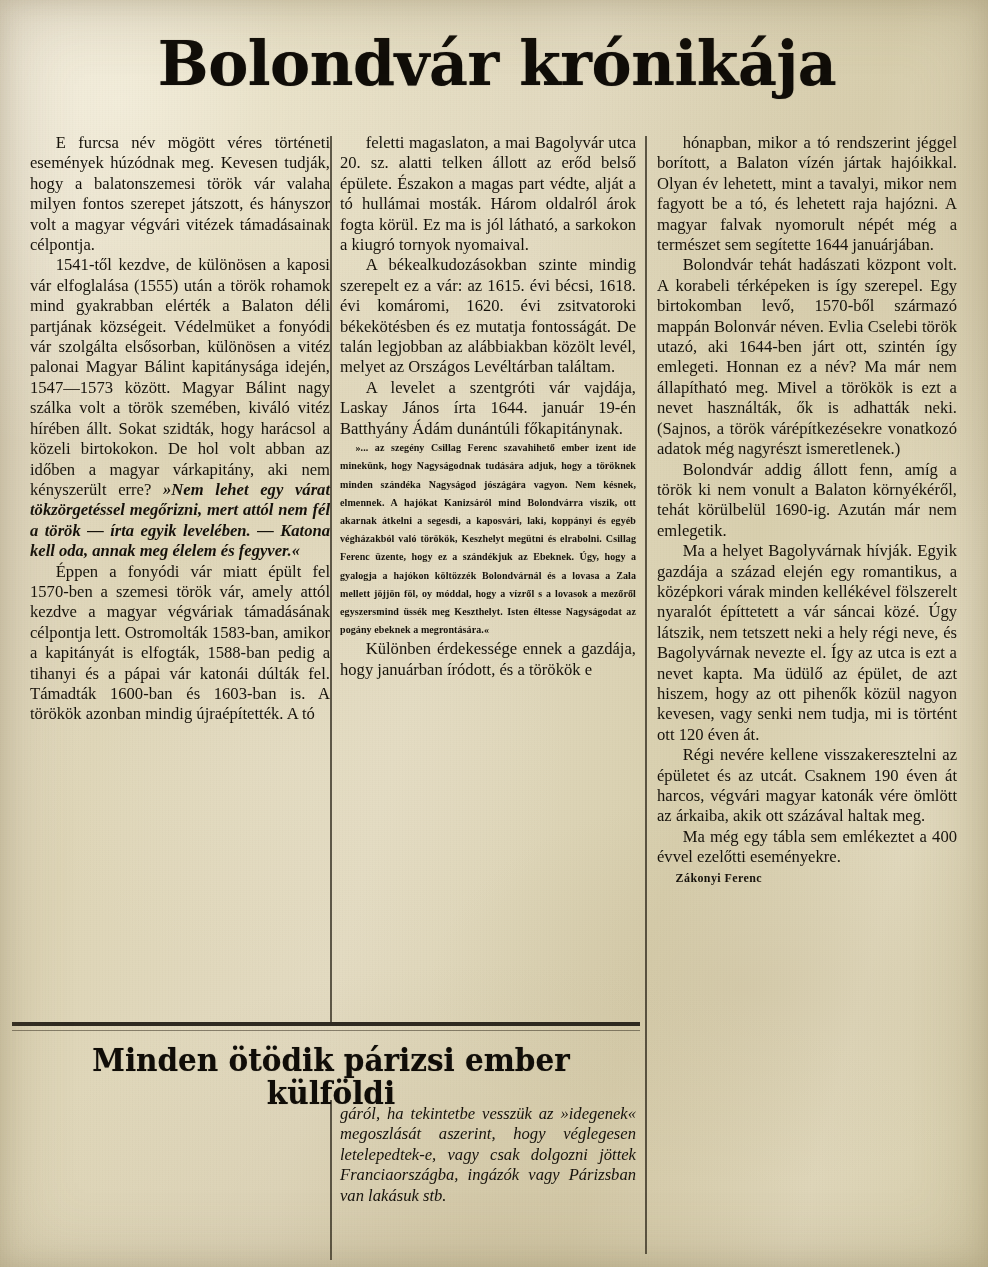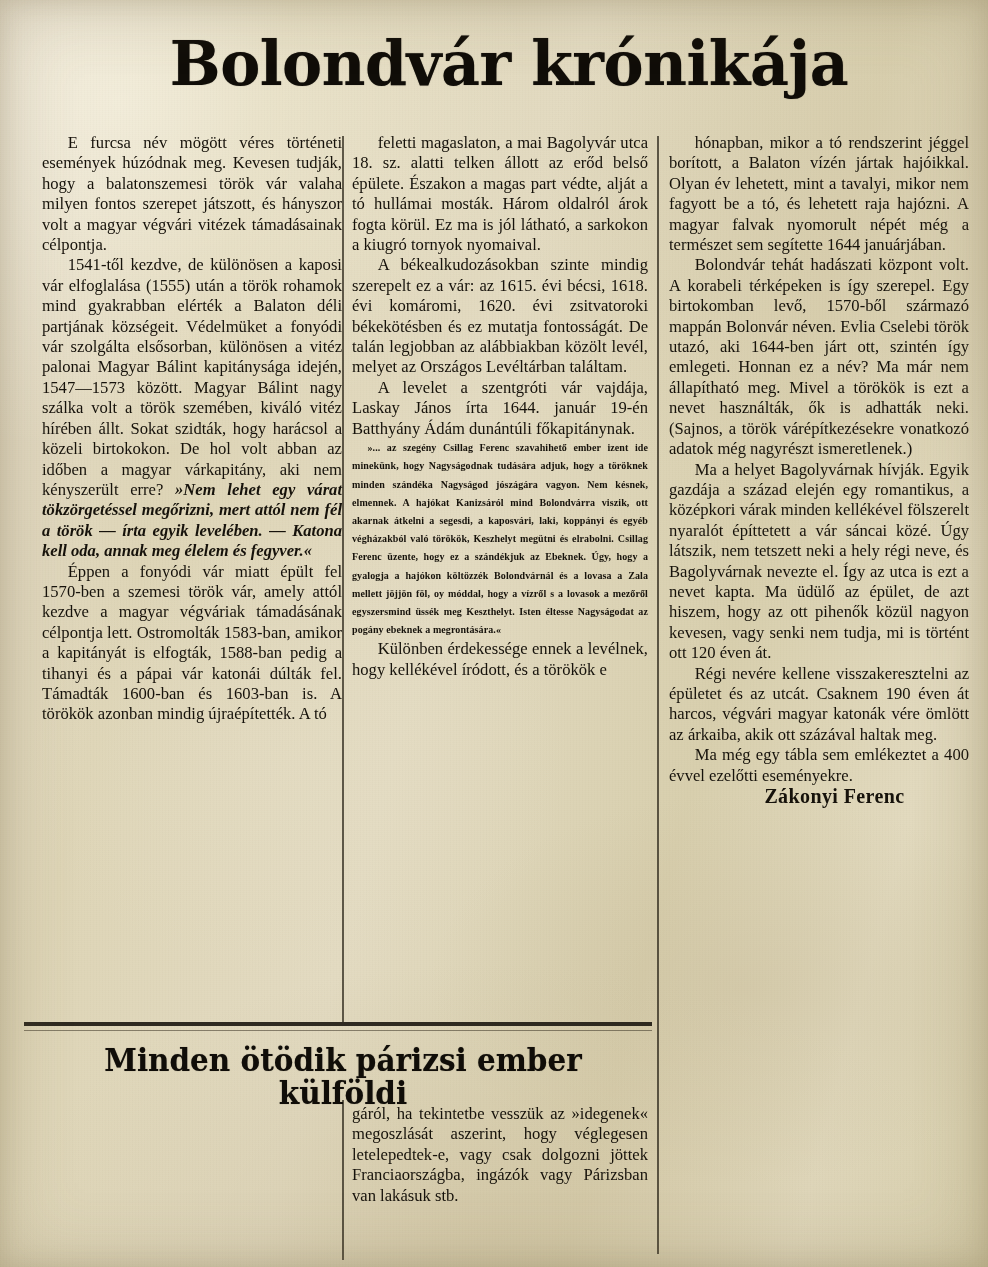--- a/index.html
+++ b/index.html
@@ -25,21 +25,21 @@
   .grain{
     position:absolute;inset:0;pointer-events:none;opacity:.3;
     background-image:
       repeating-linear-gradient(0deg, rgba(120,105,70,.05) 0 1px, rgba(255,255,255,0) 1px 2px),
       repeating-linear-gradient(90deg, rgba(120,105,70,.045) 0 1px, rgba(255,255,255,0) 1px 3px);
   }
   .vignette{
     position:absolute;inset:0;pointer-events:none;
     box-shadow:inset 0 0 70px rgba(120,104,66,.30), inset 0 0 22px rgba(120,104,66,.18);
   }
-  .content{position:absolute;inset:0;margin-left:12px;}
+  .content{position:absolute;inset:0;}
 
   
   .headline1{
     position:absolute;left:52px;top:32px;width:890px;
     font-family:"DejaVu Serif",serif;
     font-weight:700;font-size:62px;line-height:1.02;
     letter-spacing:-0.5px;
     color:#100d08;
     text-align:center;
     transform:scaleX(.97);
@@ -63,35 +63,35 @@
     hyphens:manual;
     color:#16120b;
   }
   .col p{margin:0;text-indent:1.55em;}
   .col p.noind{text-indent:0;}
 
   #c1{left:30px;  top:133px; width:300px; height:890px;}
   #c2{left:340px; top:133px; width:296px; height:890px;}
   #c3{left:657px; top:133px; width:300px; height:1120px;}
   #b1{left:22px;  top:1104px;width:300px; height:155px;}
-  #b2{left:340px; top:1104px;width:296px; height:155px;}
+  #b2{left:340px; top:1104px;width:296px; height:155px;font-style:italic;}
 
   .it{font-style:italic;font-weight:600;}
   .letterblock{
     font-weight:700;
     font-size:10px;line-height:18.2px;
     letter-spacing:.1px;
     margin-top:9px;margin-bottom:9px;
     text-indent:1.4em;
   }
   .sig{
     margin-top:12px;
-    text-align:center;
+    text-align:left;
     font-weight:700;
-    font-size:20px;
+    font-size:12px;
     letter-spacing:.4px;
     text-indent:0;
   }
 
   
   .vrule{position:absolute;background:#2a2418;opacity:.72;width:1.6px;}
   #vr-a{left:330px;top:136px;height:886px;}
   #vr-b{left:645px;top:136px;height:1118px;}
   #vr-c{left:330px;top:1100px;height:160px;}
   .hrule{
@@ -117,30 +117,31 @@
   <div class="vrule" id="vr-b"></div>
   <div class="vrule" id="vr-c"></div>
 
   <div class="col" id="c1">
     <p>E furcsa név mögött véres történeti események húzódnak meg. Kevesen tudják, hogy a balatonszemesi török vár valaha milyen fontos szerepet játszott, és hányszor volt a magyar végvári vitézek támadásainak célpontja.</p>
     <p><span>1541-től kezdve, de különösen a kaposi vár elfoglalása (1555) után a török rohamok mind gyakrabban elérték a Balaton déli partjának községeit. Védelmüket a fonyódi vár szolgálta elsősorban, különösen a vitéz palonai Magyar Bálint kapitánysága idején, 1547—1573 között. Magyar Bálint nagy szálka volt a török szemében, kiváló vitéz hírében állt. Sokat szidták, hogy harácsol a közeli birtokokon. De hol volt abban az időben a magyar várkapitány, aki nem kényszerült erre? </span><span class="it">»Nem lehet egy várat tökzörgetéssel megőrizni, mert attól nem fél a török — írta egyik levelében. — Katona kell oda, annak meg élelem és fegyver.«</span></p>
     <p>Éppen a fonyódi vár miatt épült fel 1570-ben a szemesi török vár, amely attól kezdve a magyar végváriak támadásának célpontja lett. Ostromolták 1583-ban, amikor a kapitányát is elfogták, 1588-ban pedig a tihanyi és a pápai vár katonái dúlták fel. Támadták 1600-ban és 1603-ban is. A törökök azonban mindig újraépítették. A tó</p>
   </div>
 
   <div class="col" id="c2">
-    <p>feletti magaslaton, a mai Bagolyvár utca 18. sz. alatti telken állott az erőd belső épülete. Északon a magas part védte, alját a tó hullámai mosták. Három oldalról árok fogta körül. Ez ma is jól látható, a sarkokon a kiugró tornyok nyomaival.</p>
+    <p>feletti magaslaton, a mai Bagolyvár utca 20. sz. alatti telken állott az erőd belső épülete. Északon a magas part védte, alját a tó hullámai mosták. Három oldalról árok fogta körül. Ez ma is jól látható, a sarkokon a kiugró tornyok nyomaival.</p>
     <p>A békealkudozásokban szinte mindig szerepelt ez a vár: az 1615. évi bécsi, 1618. évi komáromi, 1620. évi zsitvatoroki békekötésben és ez mutatja fontosságát. De talán legjobban az alábbiakban közölt levél, melyet az Országos Levéltárban találtam.</p>
     <p>A levelet a szentgróti vár vajdája, Laskay János írta 1644. január 19-én Batthyány Ádám dunántúli főkapitánynak.</p>
     <p class="letterblock">»... az szegény Csillag Ferenc szavahihető ember izent ide minekünk, hogy Nagyságodnak tudására adjuk, hogy a töröknek minden szándéka Nagyságod jószágára vagyon. Nem késnek, elmennek. A hajókat Kanizsáról mind Bolondvárra viszik, ott akarnak átkelni a segesdi, a kaposvári, laki, koppányi és egyéb végházakból való törökök, Keszhelyt megütni és elrabolni. Csillag Ferenc üzente, hogy ez a szándékjuk az Ebeknek. Úgy, hogy a gyalogja a hajókon költözzék Bolondvárnál és a lovasa a Zala mellett jöjjön föl, oy móddal, hogy a vízről s a lovasok a mezőről egyszersmind üssék meg Keszthelyt. Isten éltesse Nagyságodat az pogány ebeknek a megrontására.«</p>
-    <p>Különben érdekessége ennek a levélnek, hogy kellékével íródott, és a törökök e</p>
+    <p>Különben érdekessége ennek a gazdája, hogy januárban íródott, és a törökök e</p>
   </div>
 
   <div class="col" id="c3">
     <p>hónapban, mikor a tó rendszerint jéggel borított, a Balaton vízén jártak hajóikkal. Olyan év lehetett, mint a tavalyi, mikor nem fagyott be a tó, és lehetett raja hajózni. A magyar falvak nyomorult népét még a természet sem segítette 1644 januárjában.</p>
     <p>Bolondvár tehát hadászati központ volt. A korabeli térképeken is így szerepel. Egy birtokomban levő, 1570-ből származó mappán Bolonvár néven. Evlia Cselebi török utazó, aki 1644-ben járt ott, szintén így emlegeti. Honnan ez a név? Ma már nem állapítható meg. Mivel a törökök is ezt a nevet használták, ők is adhatták neki. (Sajnos, a török várépítkezésekre vonatkozó adatok még nagyrészt ismeretlenek.)</p>
+    <p>Bolondvár addig állott fenn, amíg a török ki nem vonult a Balaton környékéről, tehát körülbelül 1690-ig. Azután már nem emlegetik.</p>
     <p>Ma a helyet Bagolyvárnak hívják. Egyik gazdája a század elején egy romantikus, a középkori várak minden kellékével fölszerelt nyaralót építtetett a vár sáncai közé. Úgy látszik, nem tetszett neki a hely régi neve, és Bagolyvárnak nevezte el. Így az utca is ezt a nevet kapta. Ma üdülő az épület, de azt hiszem, hogy az ott pihenők közül nagyon kevesen, vagy senki nem tudja, mi is történt ott 120 éven át.</p>
     <p>Régi nevére kellene visszakeresztelni az épületet és az utcát. Csaknem 190 éven át harcos, végvári magyar katonák vére ömlött az árkaiba, akik ott százával haltak meg.</p>
     <p>Ma még egy tábla sem emlékeztet a 400 évvel ezelőtti eseményekre.</p>
     <p class="sig">Zákonyi Ferenc</p>
   </div>
 
   <div class="hrule"></div>
   <div class="hrule-thin"></div>
 
   <div class="headline2">Minden ötödik párizsi ember külföldi</div>

